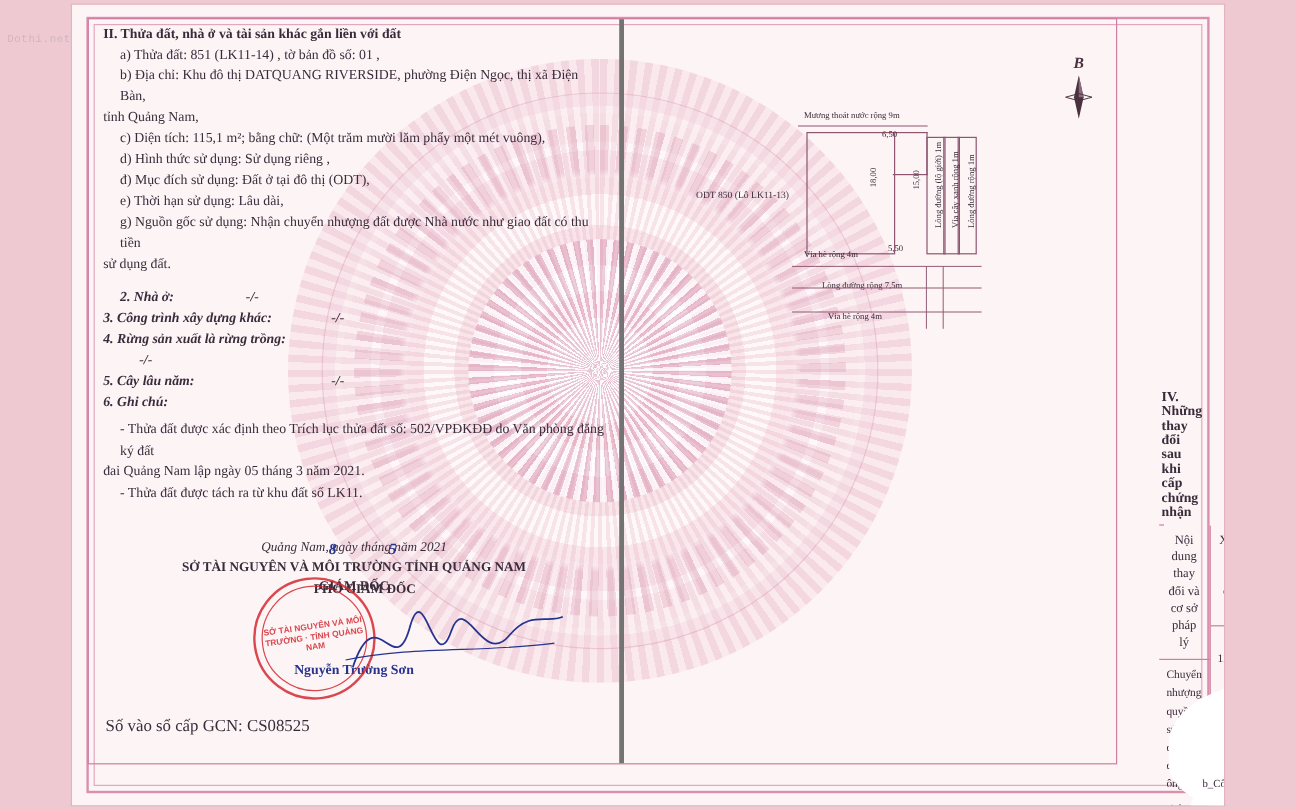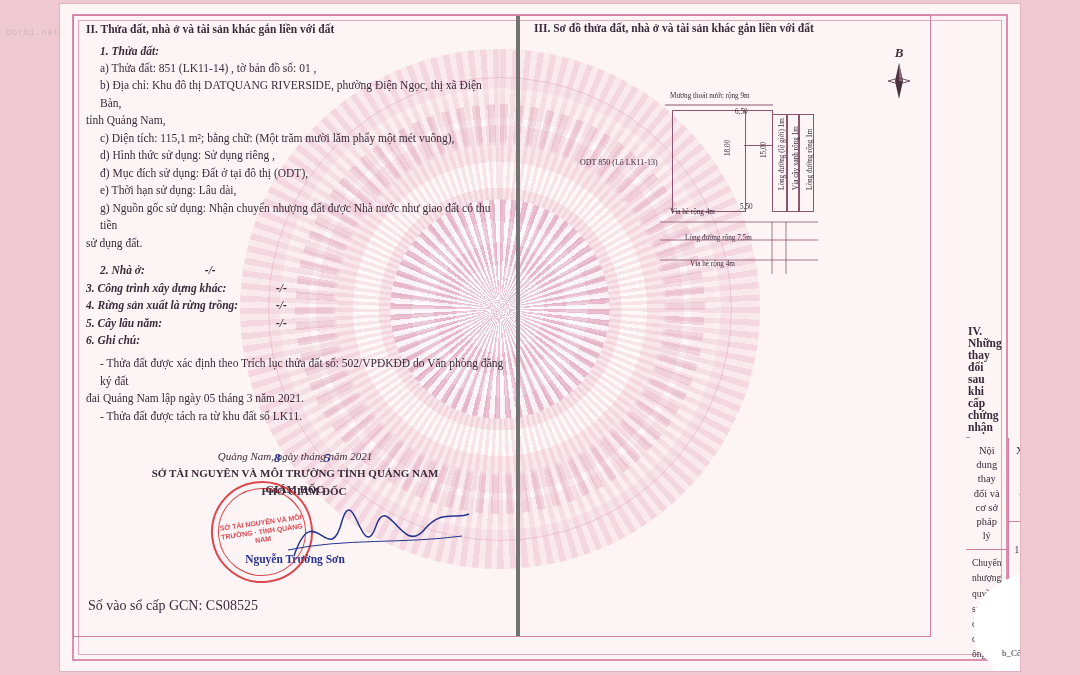--- a/index.html
+++ b/index.html
@@ -143,21 +143,20 @@
 
   <div class="guilloche"></div>
   <div class="ring2"></div>
   <div class="starburst"></div>
   <div class="frame"></div>
 
   <div class="doc">
 
     <div class="col-left">
       <div class="hd">II. Thửa đất, nhà ở và tài sản khác gắn liền với đất</div>
-      <div class="para i b indent sp">1. Thửa đất:</div>
 
       <div class="para indent">a) Thửa đất:    851 (LK11-14)  , tờ bản đồ số:    01 ,</div>
       <div class="para indent">b) Địa chỉ: Khu đô thị DATQUANG RIVERSIDE, phường Điện Ngọc, thị xã Điện Bàn,</div>
       <div class="para">tỉnh Quảng Nam,</div>
       <div class="para indent">c) Diện tích:    115,1    m²; bằng chữ: (Một trăm mười lăm phẩy một mét vuông),</div>
       <div class="para indent">d) Hình thức sử dụng:  Sử dụng riêng ,</div>
       <div class="para indent">đ) Mục đích sử dụng:  Đất ở tại đô thị (ODT),</div>
       <div class="para indent">e) Thời hạn sử dụng:  Lâu dài,</div>
       <div class="para indent">g) Nguồn gốc sử dụng: Nhận chuyển nhượng đất được Nhà nước như giao đất có thu tiền</div>
       <div class="para">sử dụng đất.</div>
@@ -165,21 +164,21 @@
       <div style="height:10px"></div>
 
       <div class="para i b indent" style="display:flex;gap:60px;">
         <span>2. Nhà ở:</span>
         <span>-/-</span>
       </div>
       <div class="para i b" style="display:flex;">
         <span style="width:160px">3. Công trình xây dựng khác:</span>
         <span style="margin-left:30px">-/-</span>
       </div>
-      <div class="para i b" style="display:flex;">
+      <div class="para i b" style="display:flex;flex-direction:column;">
         <span style="width:160px">4. Rừng sản xuất là rừng trồng:</span>
         <span style="margin-left:30px">-/-</span>
       </div>
       <div class="para i b" style="display:flex;">
         <span style="width:160px">5. Cây lâu năm:</span>
         <span style="margin-left:30px">-/-</span>
       </div>
       <div class="para i b">6. Ghi chú:</div>
 
       <div style="height:6px"></div>
@@ -206,21 +205,20 @@
 
       <svg style="position:absolute;left:210px;top:470px;" width="190" height="90">
         <path d="M10,70 C30,10 45,85 58,35 C70,-5 78,80 92,40 C104,6 118,70 140,44 C158,22 172,34 185,28" fill="none" stroke="#26348f" stroke-width="1.5"></path>
         <path d="M4,64 C60,52 120,58 178,50" fill="none" stroke="#26348f" stroke-width="1"></path>
       </svg>
 
       <div class="gcn">Số vào sổ cấp GCN: CS08525</div>
     </div>
 
     <div class="col-right">
-      <div class="rhd">III. Sơ đồ thửa đất, nhà ở và tài sản khác gắn liền với đất</div>
 
       <div class="compass">
         <div class="bn">B</div>
         <svg width="26" height="40" viewBox="0 0 26 40">
           <polygon points="13,2 17,20 13,38 9,20" fill="#4a3140"></polygon>
           <polygon points="13,2 17,20 13,20" fill="#8a6a7c"></polygon>
           <polygon points="2,20 13,17 24,20 13,23" fill="none" stroke="#4a3140" stroke-width=".8"></polygon>
         </svg>
       </div>
 

